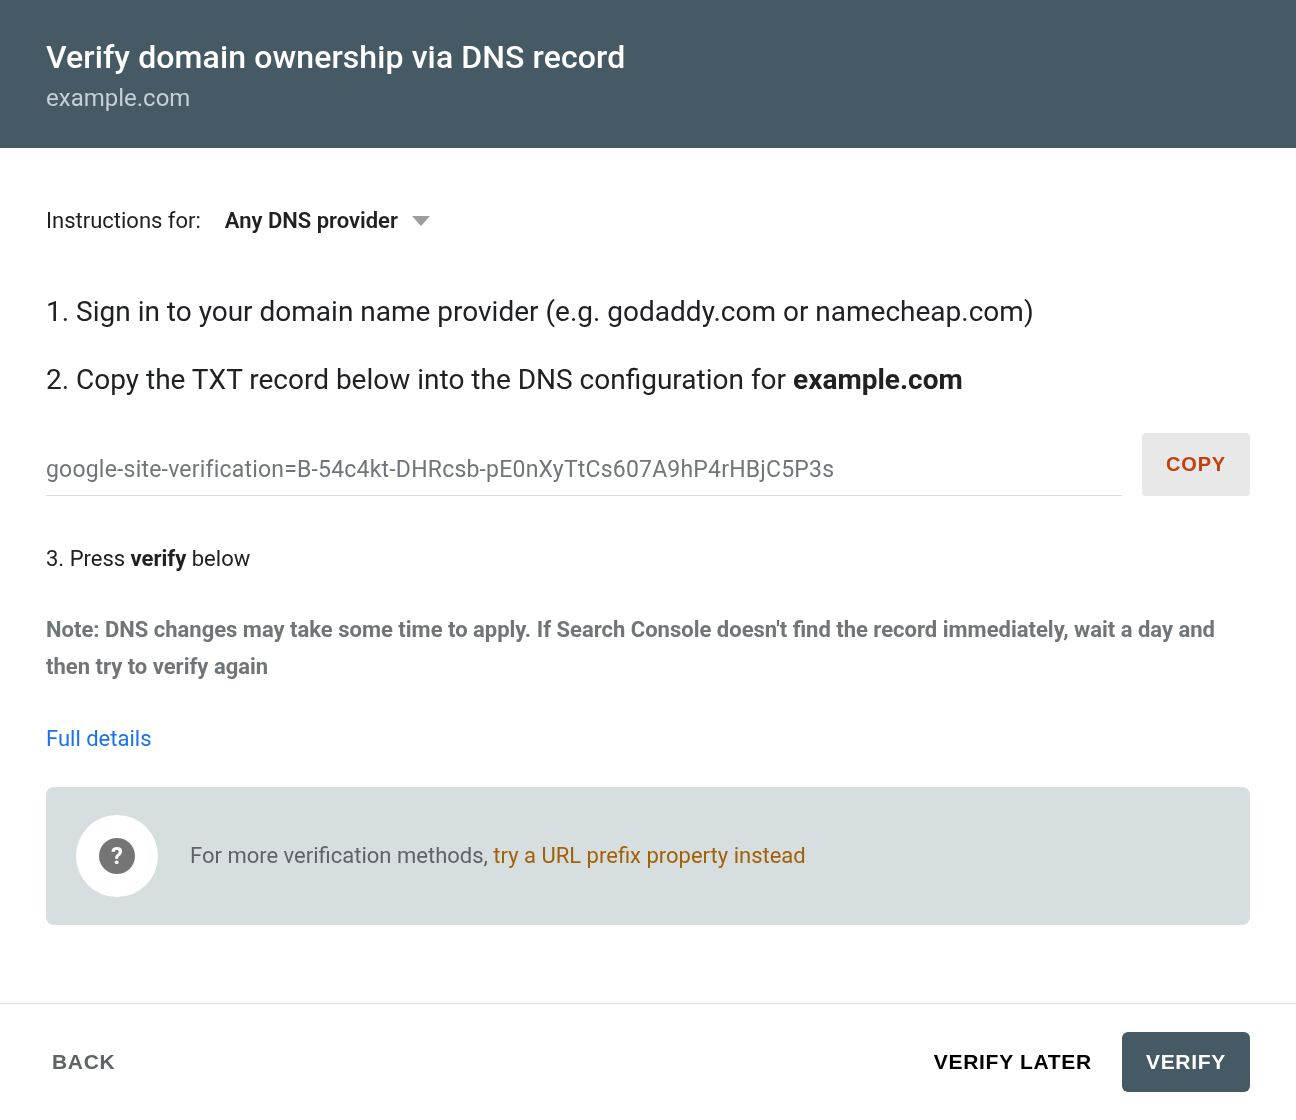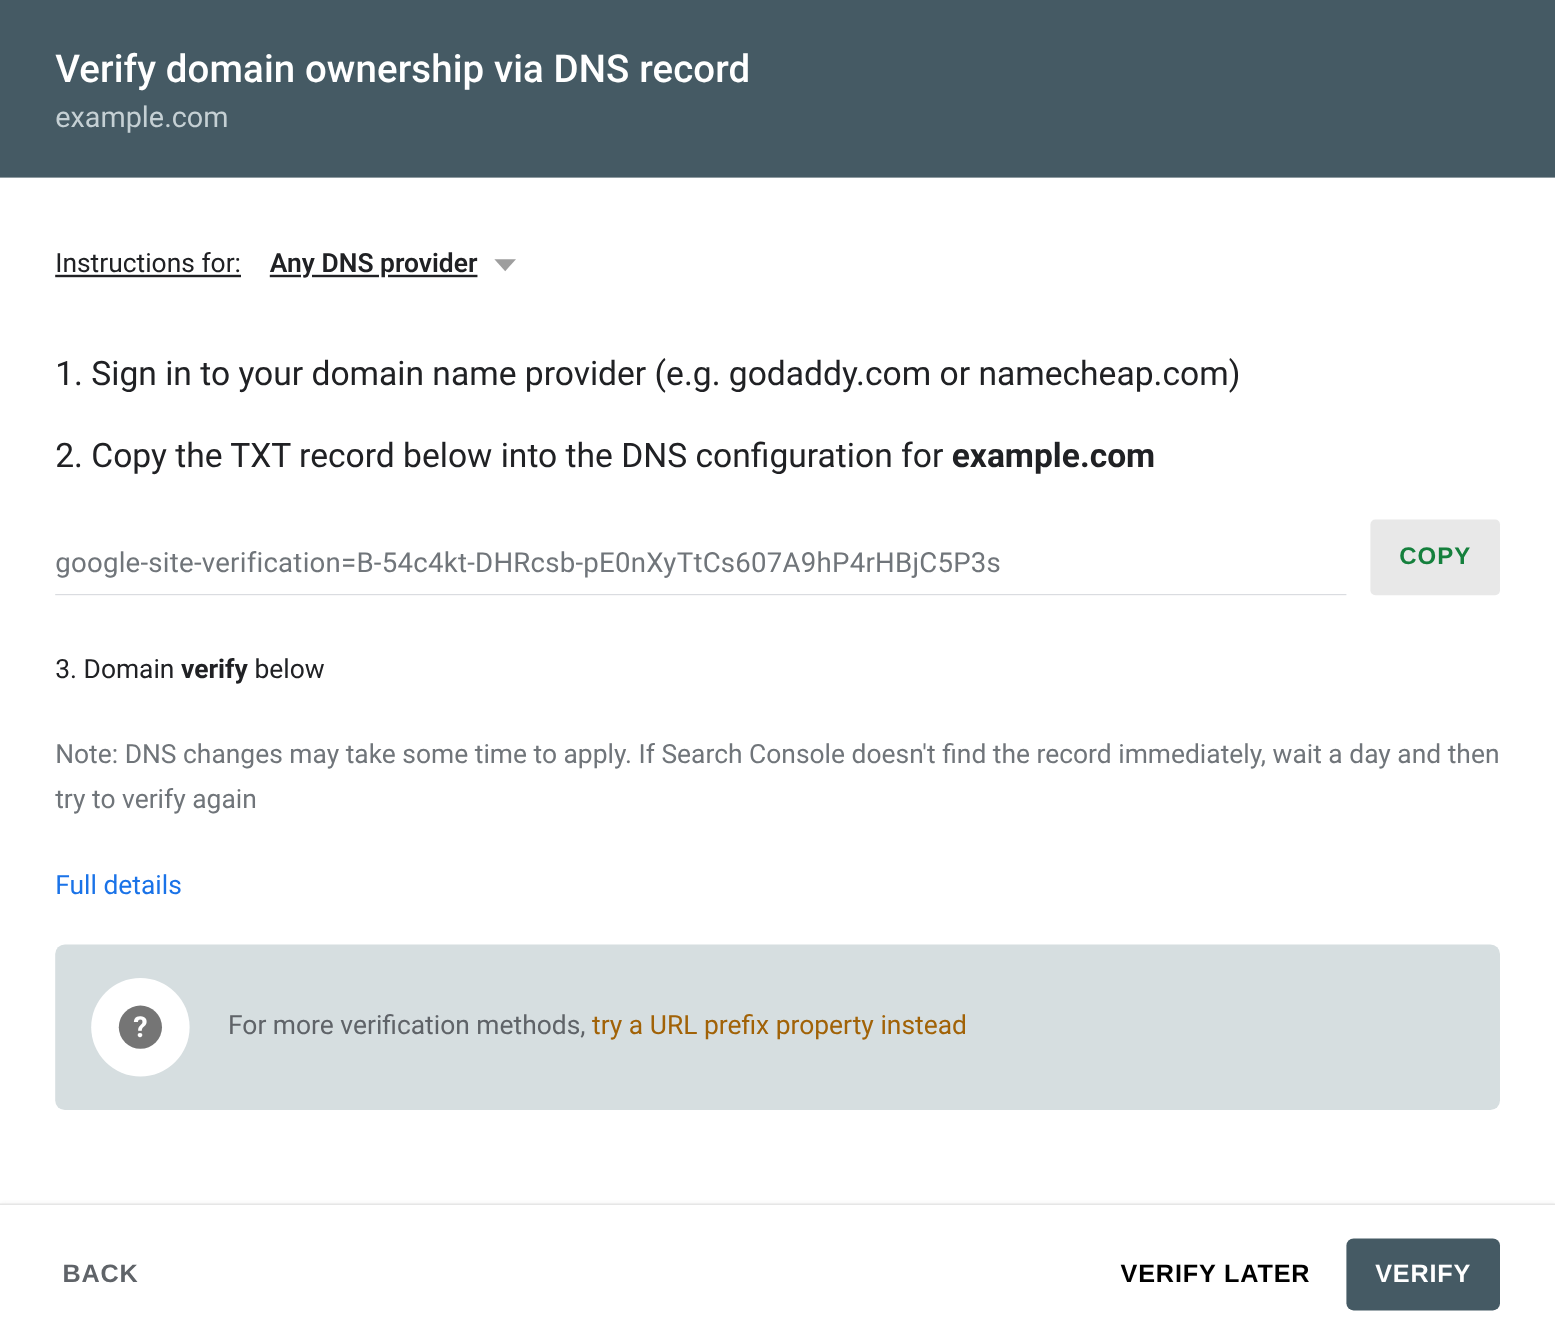--- a/index.html
+++ b/index.html
@@ -36,21 +36,20 @@
     flex: 1;
     padding: 60px 46px 30px 46px;
     overflow: auto;
     color: #202124;
   }
   .instructions-row {
     display: flex;
     align-items: center;
     gap: 24px;
     margin-bottom: 58px;
-    text-decoration: underline;
   }
   .instructions-label {
     font-size: 22px;
     font-weight: 400;
     color: #202124;
   }
   .provider-select {
     display: inline-flex;
     align-items: center;
     gap: 14px;
@@ -88,41 +87,42 @@
     border-bottom: 1px solid #dadce0;
     padding: 8px 0 12px 0;
     outline: none;
     background: transparent;
     font-family: inherit;
     letter-spacing: 0.2px;
   }
   .copy-button {
     background: #e8e8e8;
     border: none;
-    color: #15803d;
+    color: #c2410c;
     font-size: 20px;
     font-weight: 600;
     letter-spacing: 0.8px;
     padding: 20px 24px;
     cursor: pointer;
     border-radius: 4px;
     text-transform: uppercase;
   }
   .step3 {
     font-size: 22px;
     margin-bottom: 40px;
   }
   .step3 strong {
     font-weight: 700;
   }
   .note {
     font-size: 22px;
     color: #70757a;
     line-height: 1.7;
     margin-bottom: 40px;
+    font-weight: bold;
   }
   .full-details {
     font-size: 22px;
     color: #1a73e8;
     text-decoration: none;
     display: inline-block;
     margin-bottom: 36px;
     cursor: pointer;
   }
   .help-box {
@@ -237,21 +237,21 @@
   <div class="step">
     <span>2. </span><span>Copy the TXT record below into the DNS configuration for </span><strong>example.com</strong>
   </div>
 
   <div class="txt-row">
     <input class="txt-input" readonly="" value="google-site-verification=B-54c4kt-DHRcsb-pE0nXyTtCs607A9hP4rHBjC5P3s" style="">
     <button class="copy-button">COPY</button>
   </div>
 
   <div class="step3">
-    <span>3. </span><span>Domain </span><strong>verify</strong><span> below</span>
+    <span>3. </span><span>Press </span><strong>verify</strong><span> below</span>
   </div>
 
   <div class="note">Note: DNS changes may take some time to apply. If Search Console doesn't find the record immediately, wait a day and then try to verify again</div>
 
   <a class="full-details">Full details</a>
 
   <div class="help-box">
     <div class="help-icon-circle">
       <div class="help-icon-inner">?</div>
     </div>

